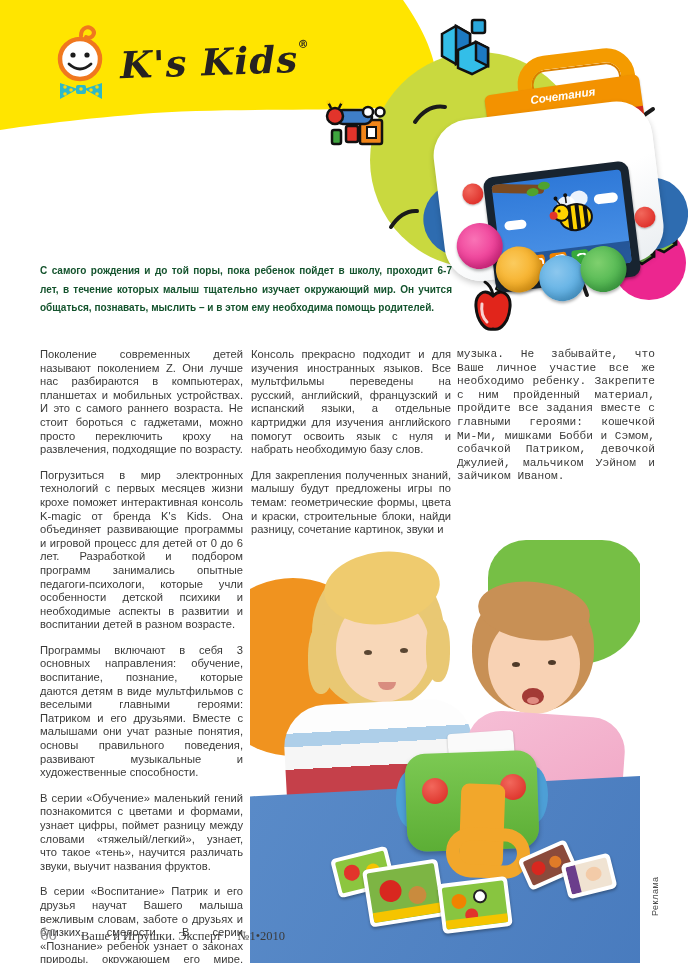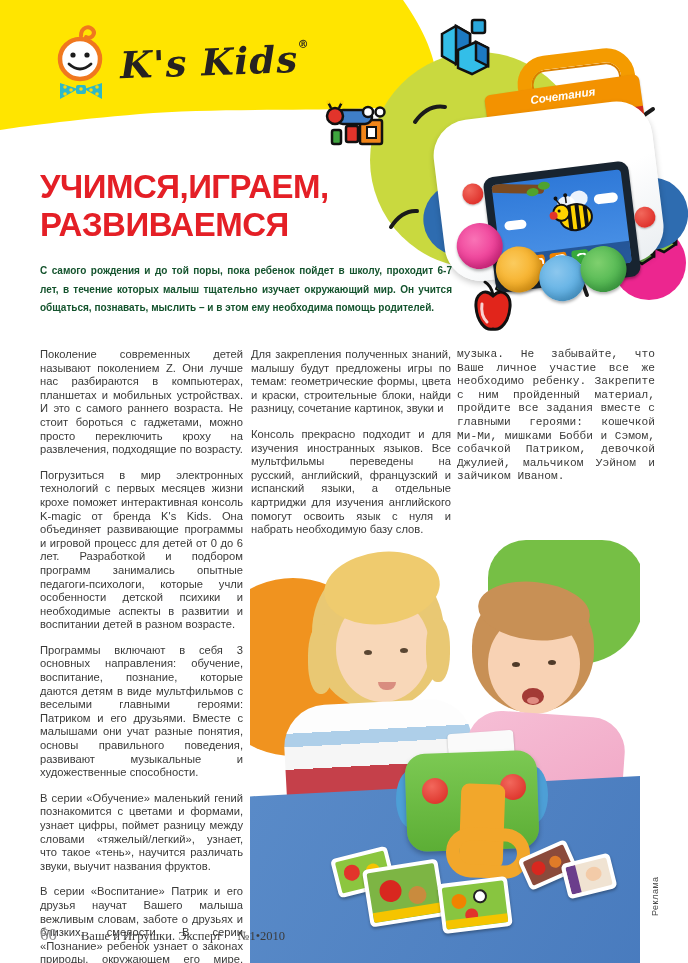--- a/index.html
+++ b/index.html
@@ -237,36 +237,32 @@
       </div>
       <div class="small-red" style="left:24px;top:64px;"></div>
       <div class="small-red" style="left:192px;top:108px;"></div>
       <div class="big-btn" style="left:12px;top:104px;background:radial-gradient(circle at 40% 35%,#F973B6,#E5147F);"></div>
       <div class="big-btn" style="left:48px;top:132px;background:radial-gradient(circle at 40% 35%,#FBCB5E,#F29A00);"></div>
       <div class="big-btn" style="left:90px;top:146px;background:radial-gradient(circle at 40% 35%,#8CC7EE,#3E9FDC);"></div>
       <div class="big-btn" style="left:132px;top:142px;background:radial-gradient(circle at 40% 35%,#7FD06E,#2FA43C);"></div>
     </div>
   </div>
 
-  <div class="title">
-    <div>УЧИМСЯ,ИГРАЕМ,</div>
-    <div>РАЗВИВАЕМСЯ</div>
-  </div>
   <div class="intro">С самого рождения и до той поры, пока ребенок пойдет в школу, проходит 6-7 лет, в течение которых малыш тщательно изучает окружающий мир. Он учится общаться, познавать, мыслить – и в этом ему необходима помощь родителей.</div>
 
   <div class="col col1">
     <p>Поколение современных детей называют поколением Z. Они лучше нас разбираются в компьютерах, планшетах и мобильных устройствах. И это с самого раннего возраста. Не стоит бороться с гаджетами, можно просто переключить кроху на развлечения, подходящие по возрасту.</p>
     <p>Погрузиться в мир электронных технологий с первых месяцев жизни крохе поможет интерактивная консоль K-magic от бренда K's Kids. Она объединяет развивающие программы и игровой процесс для детей от 0 до 6 лет. Разработкой и подбором программ занимались опытные педагоги-психологи, которые учли особенности детской психики и необходимые аспекты в развитии и воспитании детей в разном возрасте.</p>
     <p>Программы включают в себя 3 основных направления: обучение, воспитание, познание, которые даются детям в виде мультфильмов с веселыми главными героями: Патриком и его друзьями. Вместе с малышами они учат разные понятия, основы правильного поведения, развивают музыкальные и художественные способности.</p>
     <p>В серии «Обучение» маленький гений познакомится с цветами и формами, узнает цифры, поймет разницу между словами «тяжелый/легкий», узнает, что такое «тень», научится различать звуки, выучит названия фруктов.</p>
     <p>В серии «Воспитание» Патрик и его друзья научат Вашего малыша вежливым словам, заботе о друзьях и близких, смелости. В серии «Познание» ребенок узнает о законах природы, окружающем его мире, научится рисовать.</p>
   </div>
   <div class="col col2">
+    <p>Консоль прекрасно подходит и для изучения иностранных языков. Все мультфильмы переведены на русский, английский, французский и испанский языки, а отдельные картриджи для изучения английского помогут освоить язык с нуля и набрать необходимую базу слов.</p>
     <p>Для закрепления полученных знаний, малышу будут предложены игры по темам: геометрические формы, цвета и краски, строительные блоки, найди разницу, сочетание картинок, звуки и</p>
-    <p>Консоль прекрасно подходит и для изучения иностранных языков. Все мультфильмы переведены на русский, английский, французский и испанский языки, а отдельные картриджи для изучения английского помогут освоить язык с нуля и набрать необходимую базу слов.</p>
   </div>
   <div class="col col3">
     <p>музыка. Не забывайте, что Ваше личное участие все же необходимо ребенку. Закрепите с ним пройденный материал, пройдите все задания вместе с главными героями: кошечкой Ми-Ми, мишками Бобби и Сэмом, собачкой Патриком, девочкой Джулией, мальчиком Уэйном и зайчиком Иваном.</p>
   </div>
 
   <div class="photo">
     <div class="photo-green-blob"></div>
     <div class="photo-orange-circle"></div>
 
     <div class="kid-part" style="left:62px;top:22px;width:132px;height:150px;background:#E9C873;border-radius:48%;"></div>

